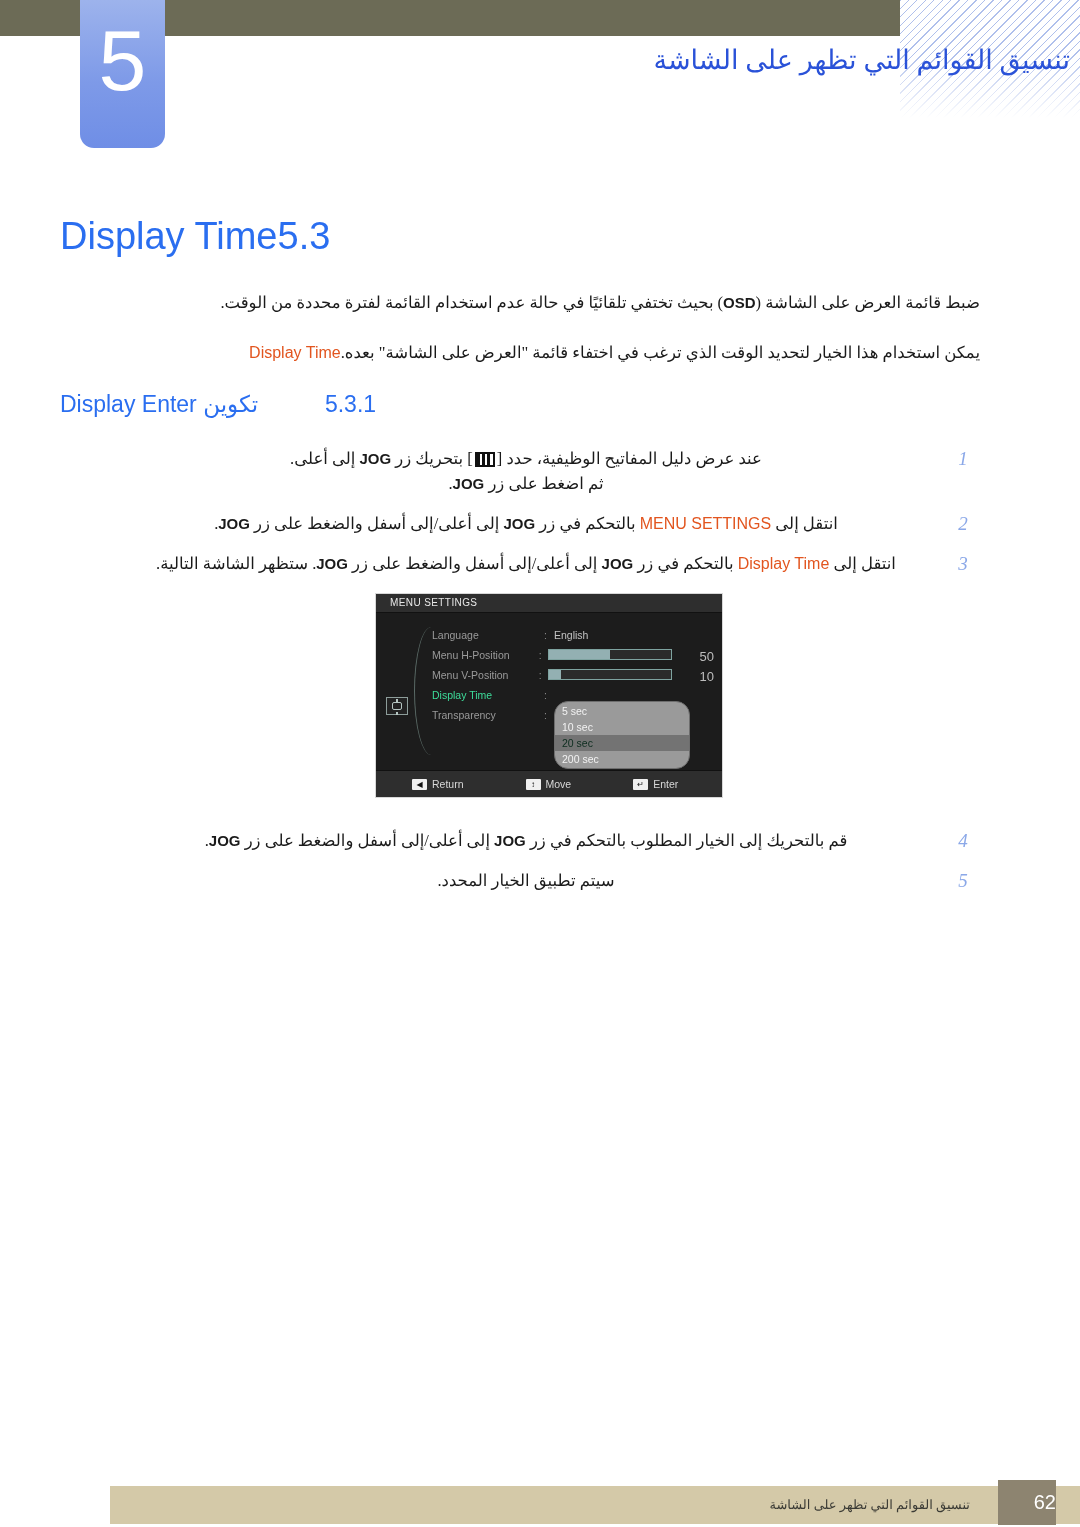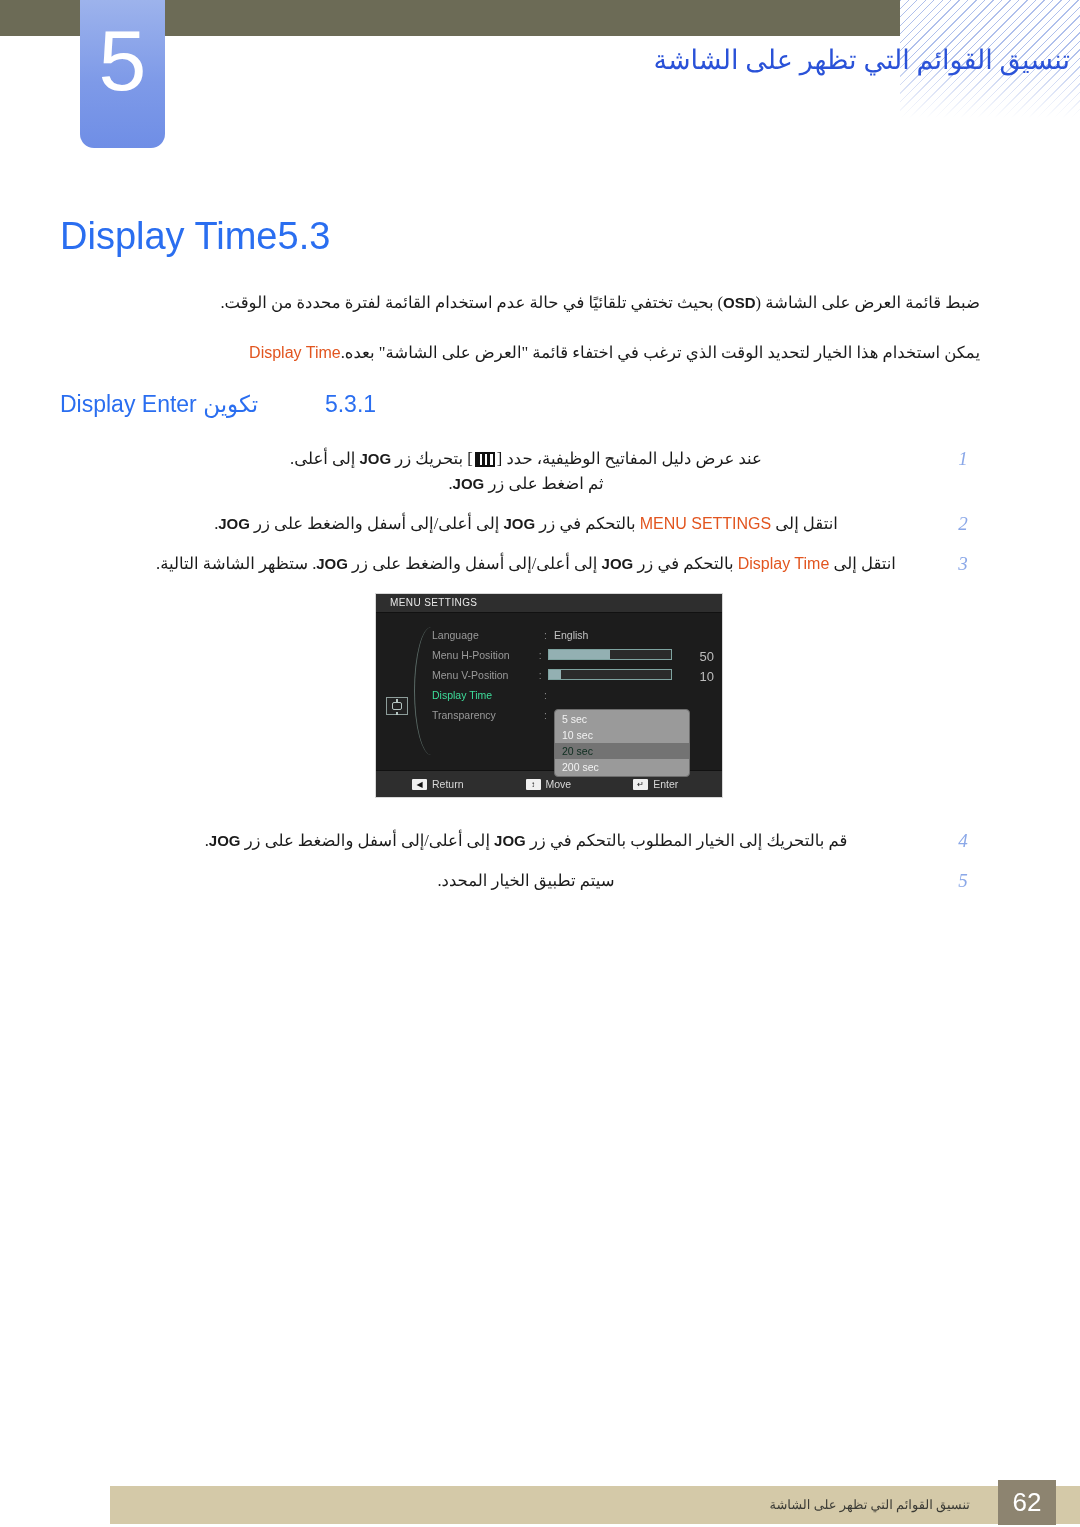--- a/index.html
+++ b/index.html
@@ -318,24 +318,23 @@
     color: #bdbdbd;
     font-size: 13px;
   }
   .osd-dropdown {
     position: absolute;
     left: 178px;
     top: 88px;
     width: 134px;
     background: #9a9a9a;
     border: 1px solid #6d6d6d;
-    border-radius: 4px;
+    border-radius: 14px;
     padding: 1px 0;
     z-index: 5;
-    margin-top: 8px;
   }
   .osd-opt {
     font-size: 10.5px;
     line-height: 14px;
     padding: 1px 0 1px 7px;
     color: #f2f2f2;
   }
   .osd-opt.sel {
     background: #737373;
     color: #0d2d1f;
@@ -401,23 +400,23 @@
     direction: rtl;
   }
   .footer-pagenum {
     position: absolute;
     right: 24px;
     top: 0;
     width: 58px;
     height: 45px;
     background: #8d8470;
     color: #ffffff;
-    font-size: 26px;
+    font-size: 20px;
     line-height: 45px;
-    text-align: center;
+    text-align: right;
     direction: ltr;
   }
 </style>
 </head>
 <body>
 
 <div class="page-header">
   <div class="header-olive-bar"></div>
   <div class="header-hatch"></div>
   <div class="chapter-badge">5</div>

